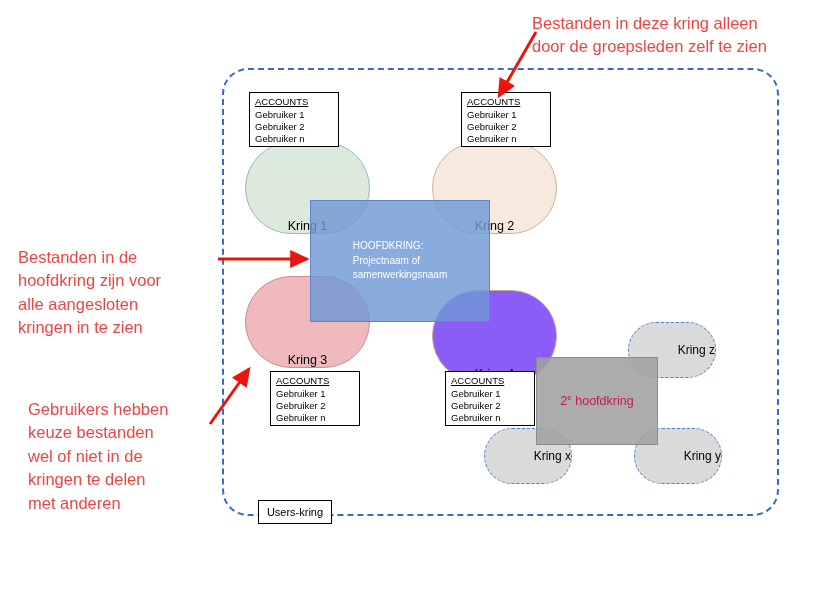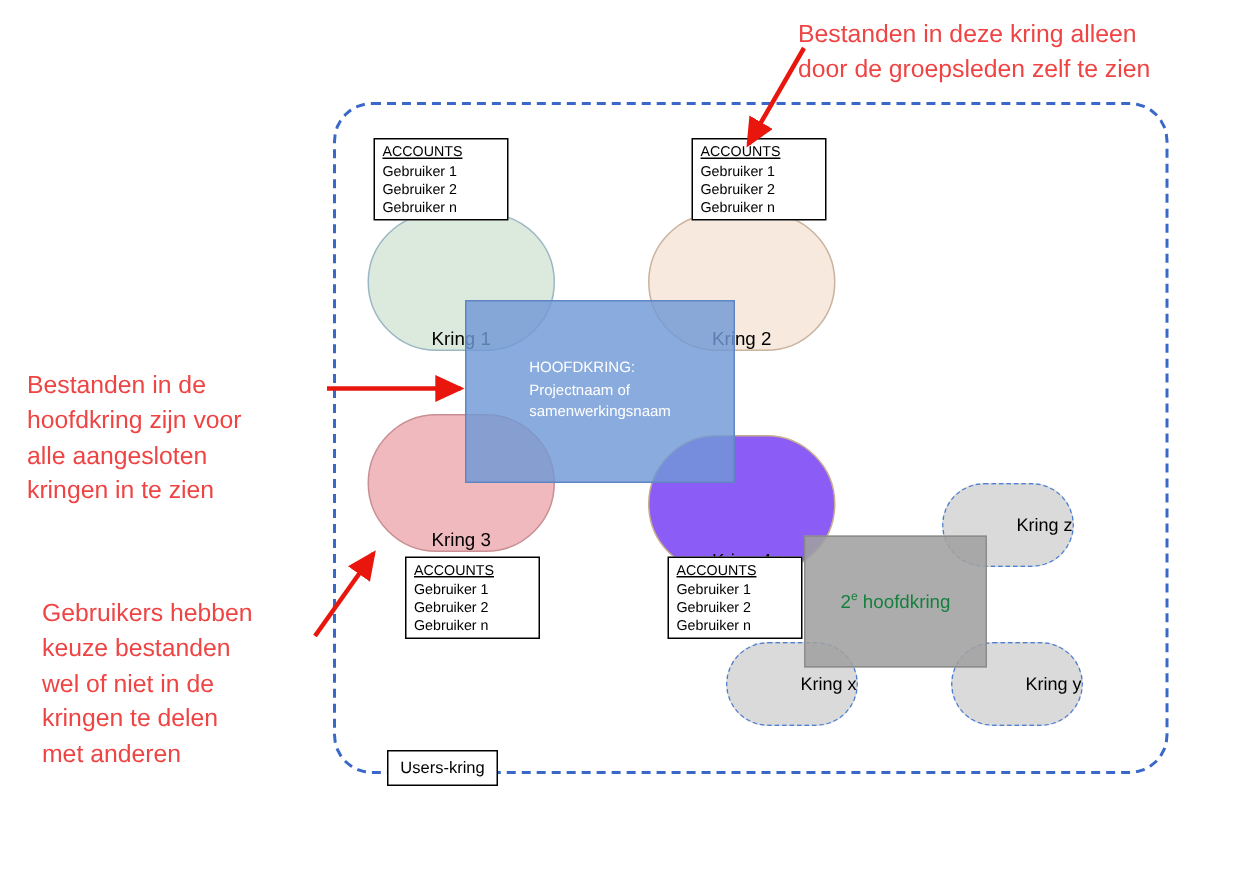--- a/index.html
+++ b/index.html
@@ -147,21 +147,21 @@
     left: 536px;
     top: 357px;
     width: 122px;
     height: 88px;
     background: rgba(160,160,160,0.88);
     border: 1px solid #8c8c8c;
     box-sizing: border-box;
     display: flex;
     align-items: center;
     justify-content: center;
-    color: #15803d;
+    color: #be185d;
     font-size: 12.5px;
     z-index: 5;
   }
 
   
   #arrows { left: 0; top: 0; width: 838px; height: 590px; z-index: 8; pointer-events: none; }
 </style>
 </head>
 <body>
 

